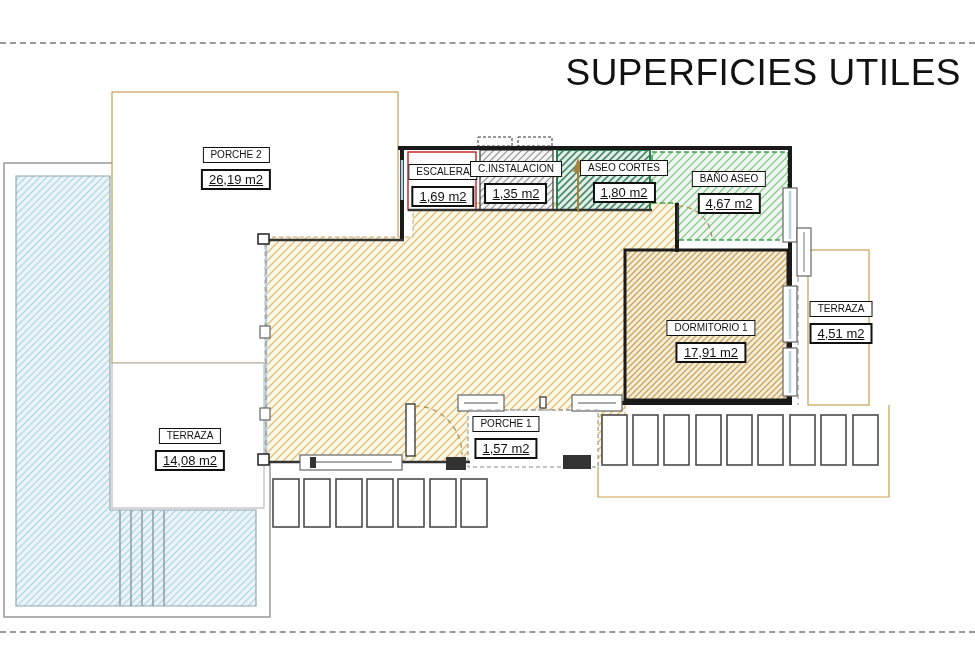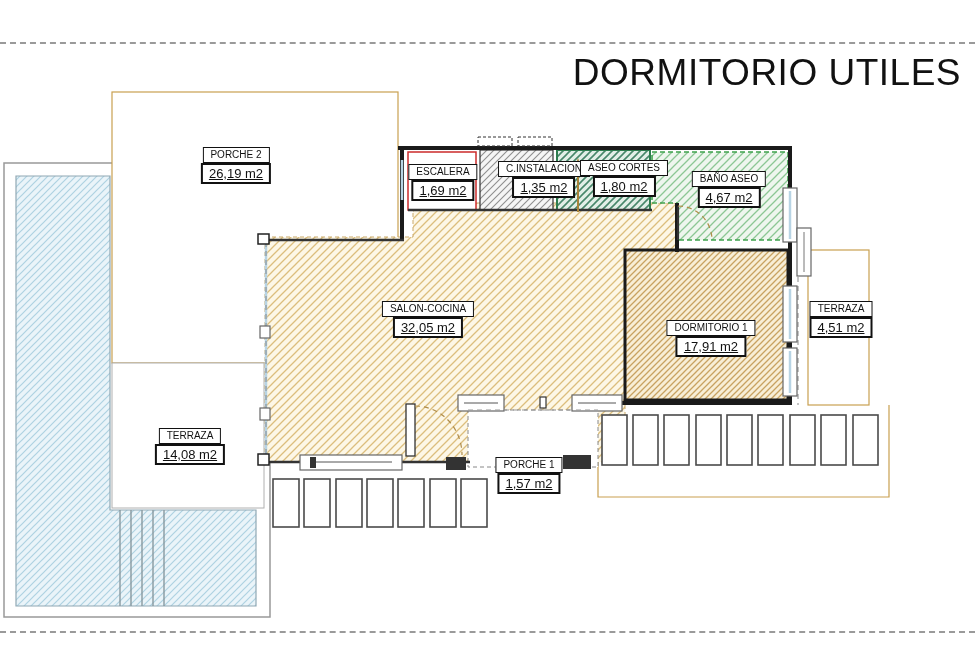--- a/index.html
+++ b/index.html
@@ -27,21 +27,21 @@
   .plan-svg{position:absolute;left:0;top:0;}
   .title{
     position:absolute;top:52px;right:14px;
     font-size:37px;letter-spacing:0.5px;color:var(--text);
     white-space:nowrap;
   }
   .dash-line{position:absolute;left:0;width:975px;height:0;border-top:2px dashed var(--dash-line);}
   .dash-top{top:42px;}
   .dash-bottom{top:631px;}
   .room-label{
-    position:absolute;display:flex;flex-direction:column;align-items:center;gap:0;
+    position:absolute;display:flex;flex-direction:column;align-items:center;gap:6px;
     transform:translateX(-50%);z-index:5;
   }
   .room-name{
     border:1px solid var(--text);background:#fff;color:var(--text);
     font-size:10px;padding:1px 7px;white-space:nowrap;line-height:1.15;
   }
   .room-area{
     border:2px solid var(--text);background:#fff;color:var(--text);
     font-size:13px;padding:1px 6px;white-space:nowrap;line-height:1.2;text-decoration:underline;
   }
@@ -63,21 +63,21 @@
   .paver{fill:#ffffff;stroke:#4a4a4a;stroke-width:1.6;}
 </style>
 </head>
 <body>
 
 <div class="canvas">
 
   <div class="dash-line dash-top"></div>
   <div class="dash-line dash-bottom"></div>
 
-  <div class="title">DORMITORIO UTILES</div>
+  <div class="title">SUPERFICIES UTILES</div>
 
   <svg class="plan-svg" width="975" height="650" viewBox="0 0 975 650">
     <defs>
       <pattern id="hatchTan" width="8" height="8" patternUnits="userSpaceOnUse">
         <rect width="8" height="8" class="bg-tan"></rect>
         <path d="M0,8 L8,0 M-2,2 L2,-2 M6,10 L10,6" class="ln-tan"></path>
       </pattern>
       <pattern id="hatchTanDense" width="6" height="6" patternUnits="userSpaceOnUse">
         <rect width="6" height="6" class="bg-tand"></rect>
         <path d="M0,6 L6,0 M-1.5,1.5 L1.5,-1.5 M4.5,7.5 L7.5,4.5" class="ln-tand"></path>
@@ -213,45 +213,41 @@
   </svg>
 
   <div class="room-label" style="left:236px;top:147px;">
     <div class="room-name">PORCHE 2</div>
     <div class="room-area">26,19 m2</div>
   </div>
   <div class="room-label" style="left:443px;top:164px;justify-content:flex-end;">
     <div class="room-name">ESCALERA</div>
     <div class="room-area">1,69 m2</div>
   </div>
-  <div class="room-label" style="left:516px;top:161px;margin-left:28px;">
+  <div class="room-label" style="left:516px;top:161px;">
     <div class="room-name">C.INSTALACION</div>
     <div class="room-area">1,35 m2</div>
   </div>
   <div class="room-label" style="left:602px;top:160px;padding-left:44px;">
     <div class="room-name">ASEO CORTES</div>
     <div class="room-area">1,80 m2</div>
   </div>
   <div class="room-label" style="left:729px;top:171px;">
     <div class="room-name">BAÑO ASEO</div>
     <div class="room-area">4,67 m2</div>
   </div>
-  <div class="room-label" style="left:428px;top:301px;">
-    <div class="room-name">SALON-COCINA</div>
-    <div class="room-area">32,05 m2</div>
-  </div>
   <div class="room-label" style="left:711px;top:307px;margin-top:13px;">
     <div class="room-name">DORMITORIO 1</div>
     <div class="room-area">17,91 m2</div>
   </div>
   <div class="room-label" style="left:841px;top:301px;">
     <div class="room-name">TERRAZA</div>
     <div class="room-area">4,51 m2</div>
   </div>
-  <div class="room-label" style="left:529px;top:416px;margin-top:41px;">
+  <div class="room-label" style="left:506px;top:416px;">
     <div class="room-name">PORCHE 1</div>
     <div class="room-area">1,57 m2</div>
   </div>
   <div class="room-label" style="left:190px;top:428px;">
     <div class="room-name">TERRAZA</div>
     <div class="room-area">14,08 m2</div>
   </div>
 
 </div>
 

